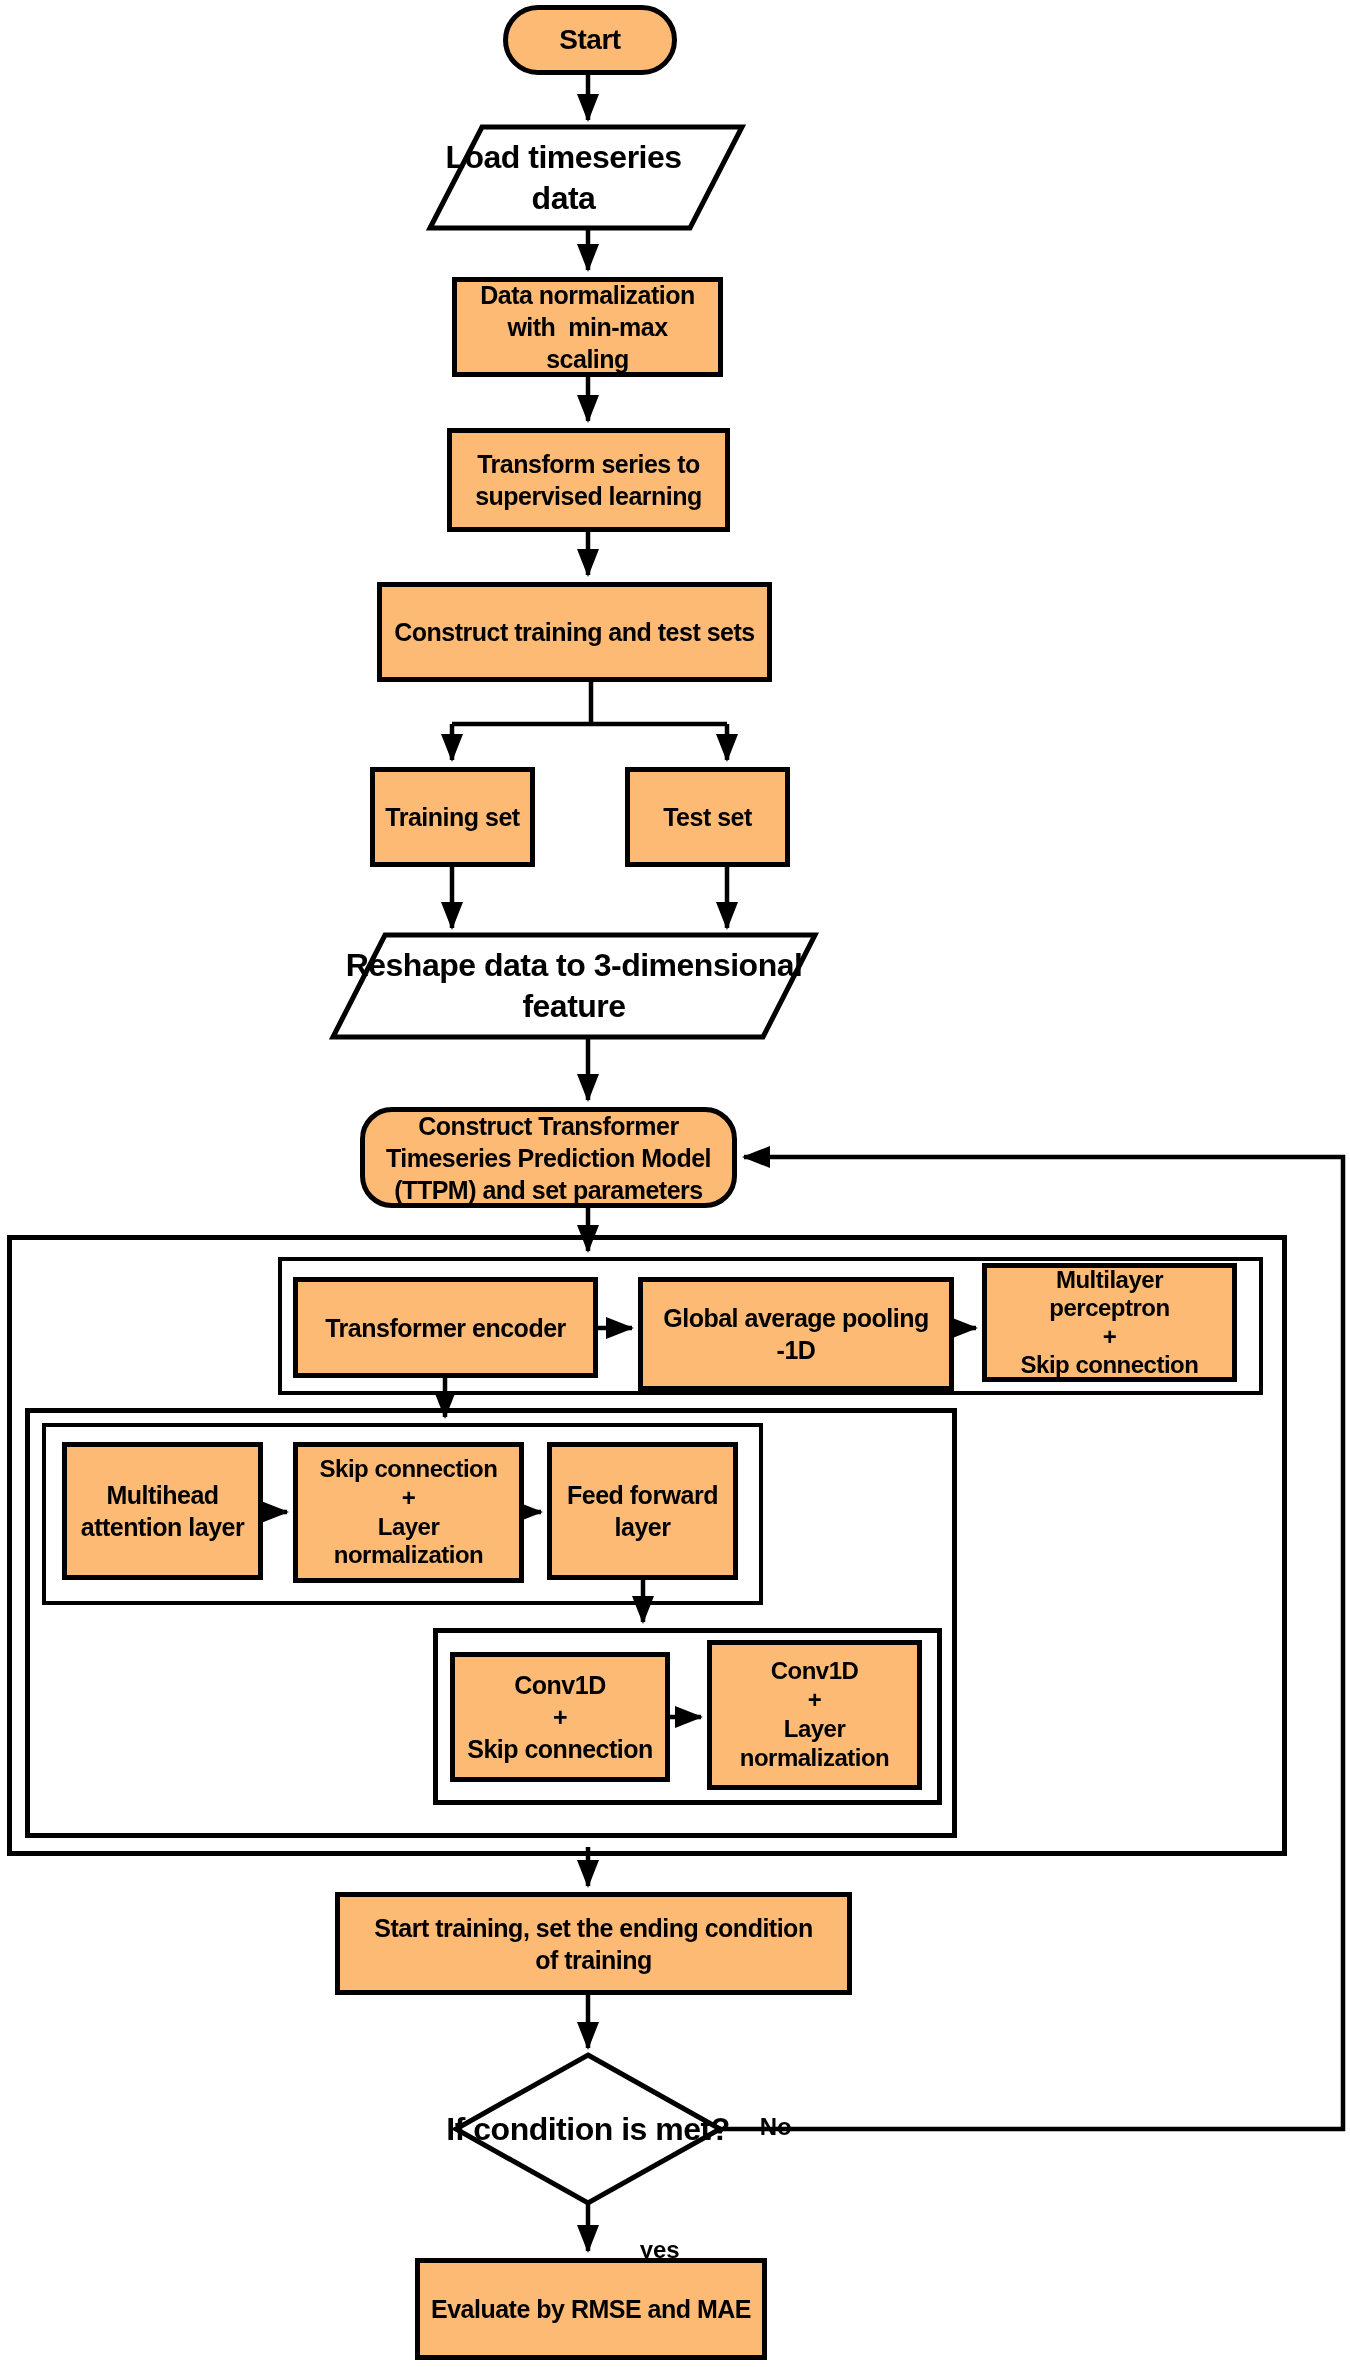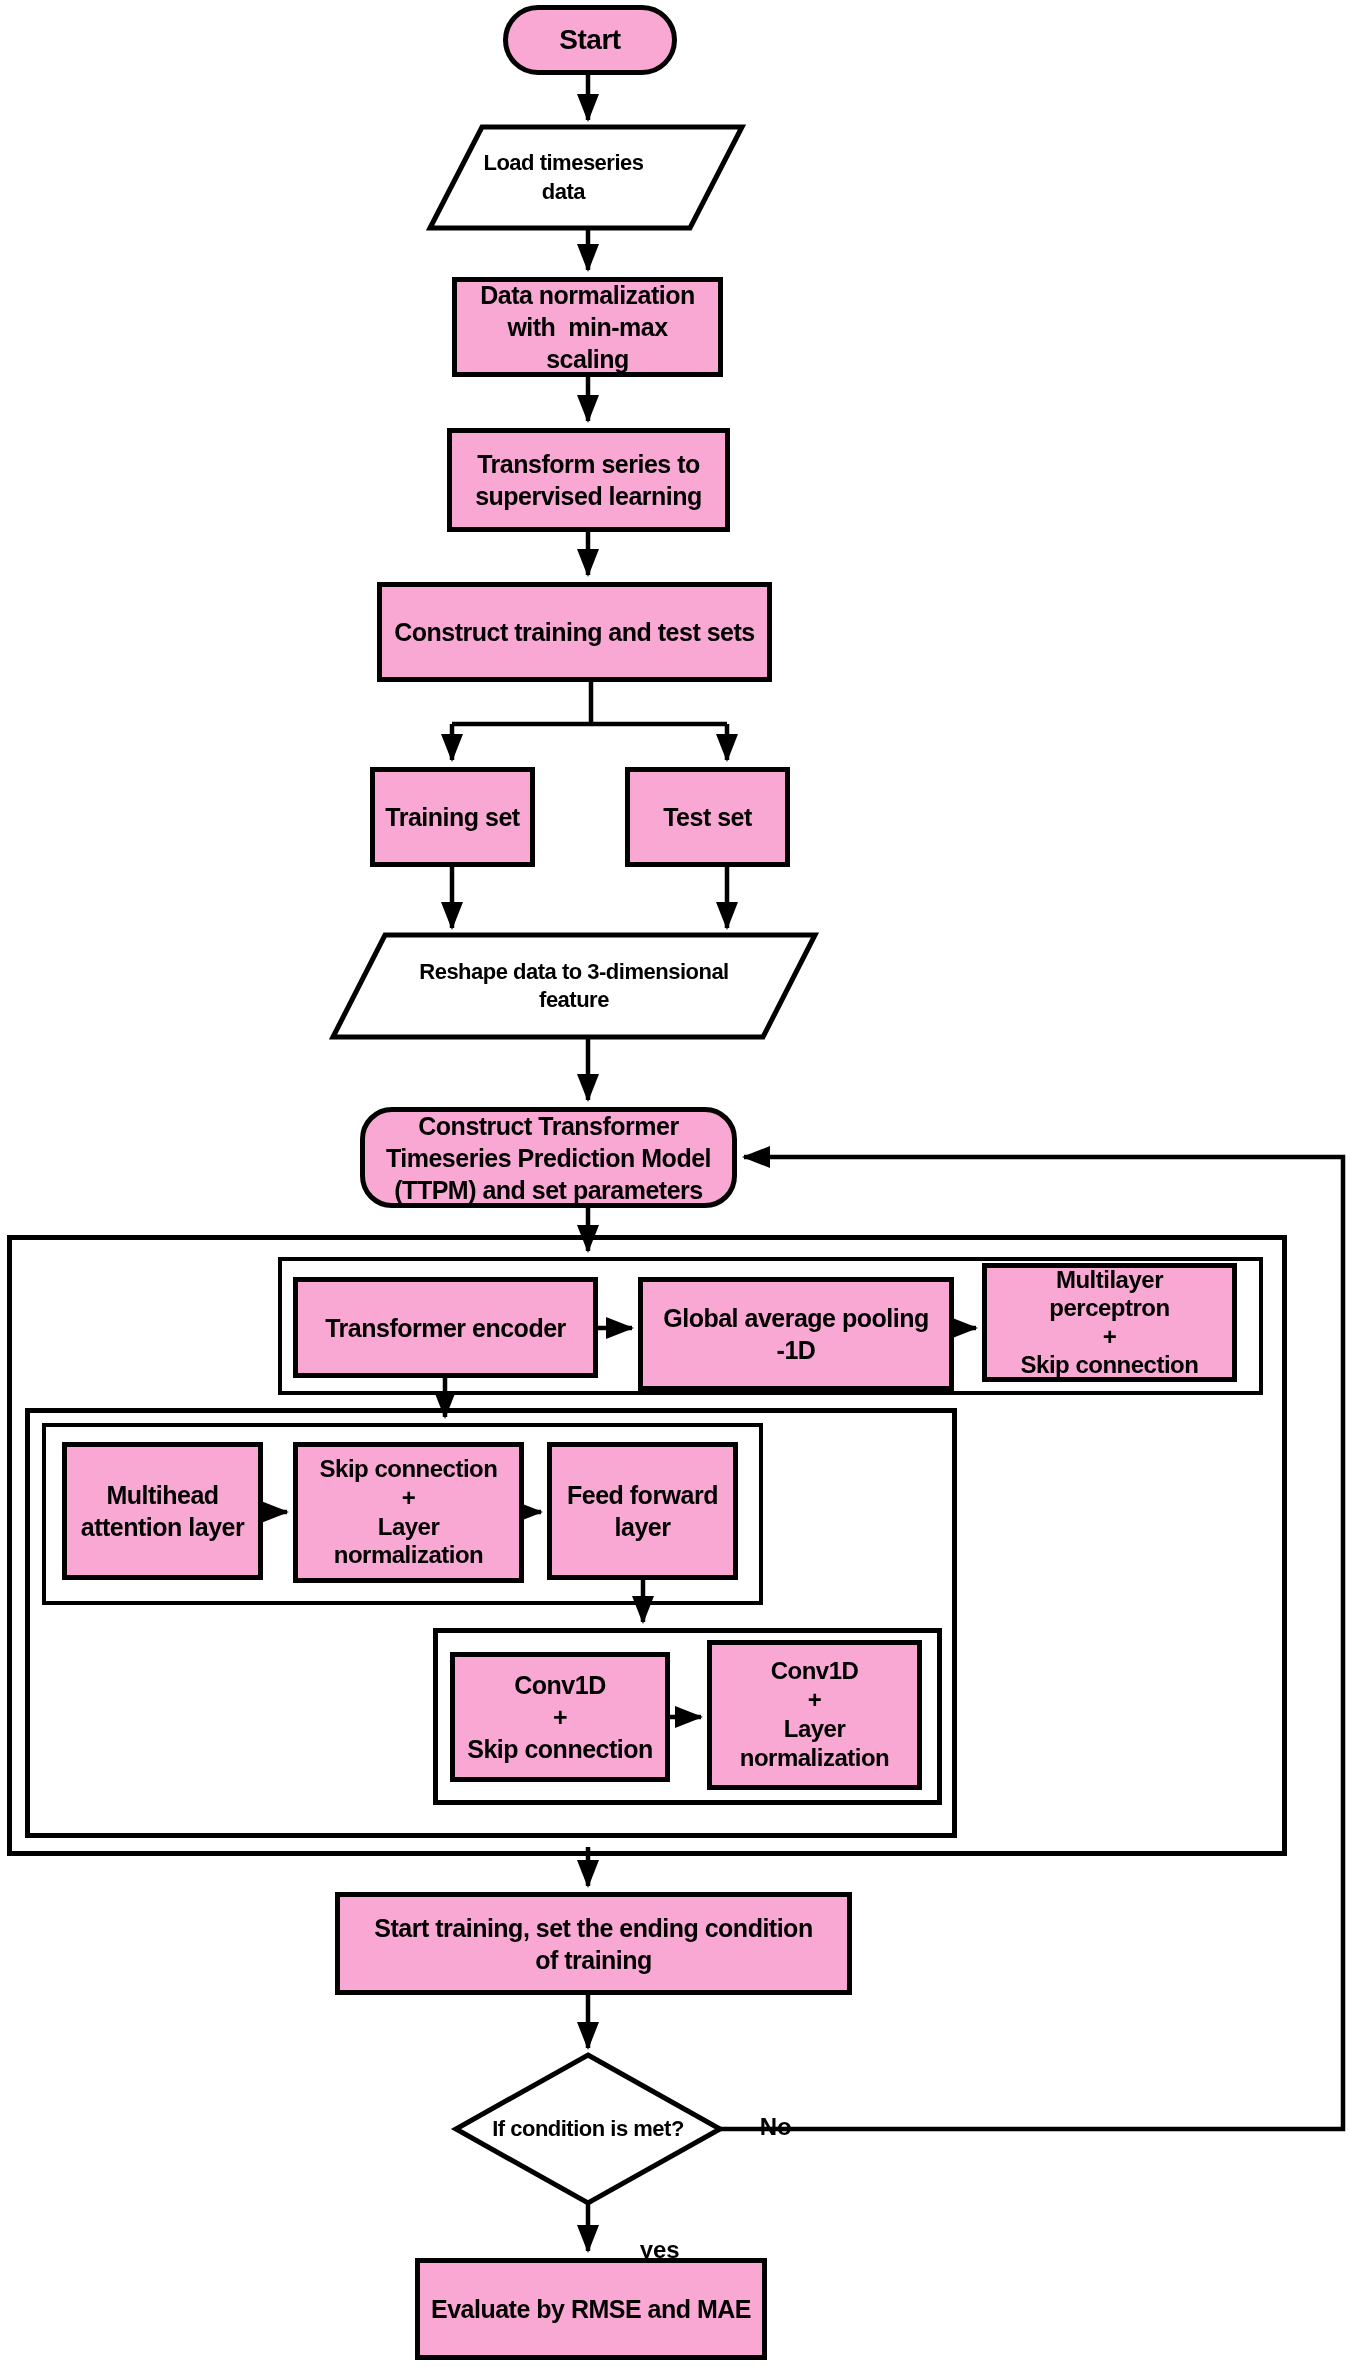--- a/index.html
+++ b/index.html
@@ -10,40 +10,40 @@
     font-family:"Liberation Sans", sans-serif;
     color:#000;
   }
   .wires{position:absolute;left:0;top:0;z-index:1;}
   .node, .container, .label{
     position:absolute;
     box-sizing:border-box;
     z-index:2;
   }
   .node{
-    background:#f9a8d4;
+    background:#fdba74;
     border:5px solid #000;
     display:flex;align-items:center;justify-content:center;
     text-align:center;
     font-weight:700;
     font-size:25px;
     line-height:1.28;
     letter-spacing:-0.5px;
     white-space:pre;
   }
   .shape-label{
     position:absolute;
     box-sizing:border-box;
     z-index:3;
     background:transparent;
     border:none;
     display:flex;align-items:center;justify-content:center;
     text-align:center;
     font-weight:700;
-    font-size:22px;
+    font-size:32px;
     line-height:1.28;
     letter-spacing:-0.5px;
     white-space:pre;
   }
   .terminator{border-radius:38px;font-size:28px;}
   .container{
     background:transparent;
     border:4px solid #000;
     z-index:2;
   }

